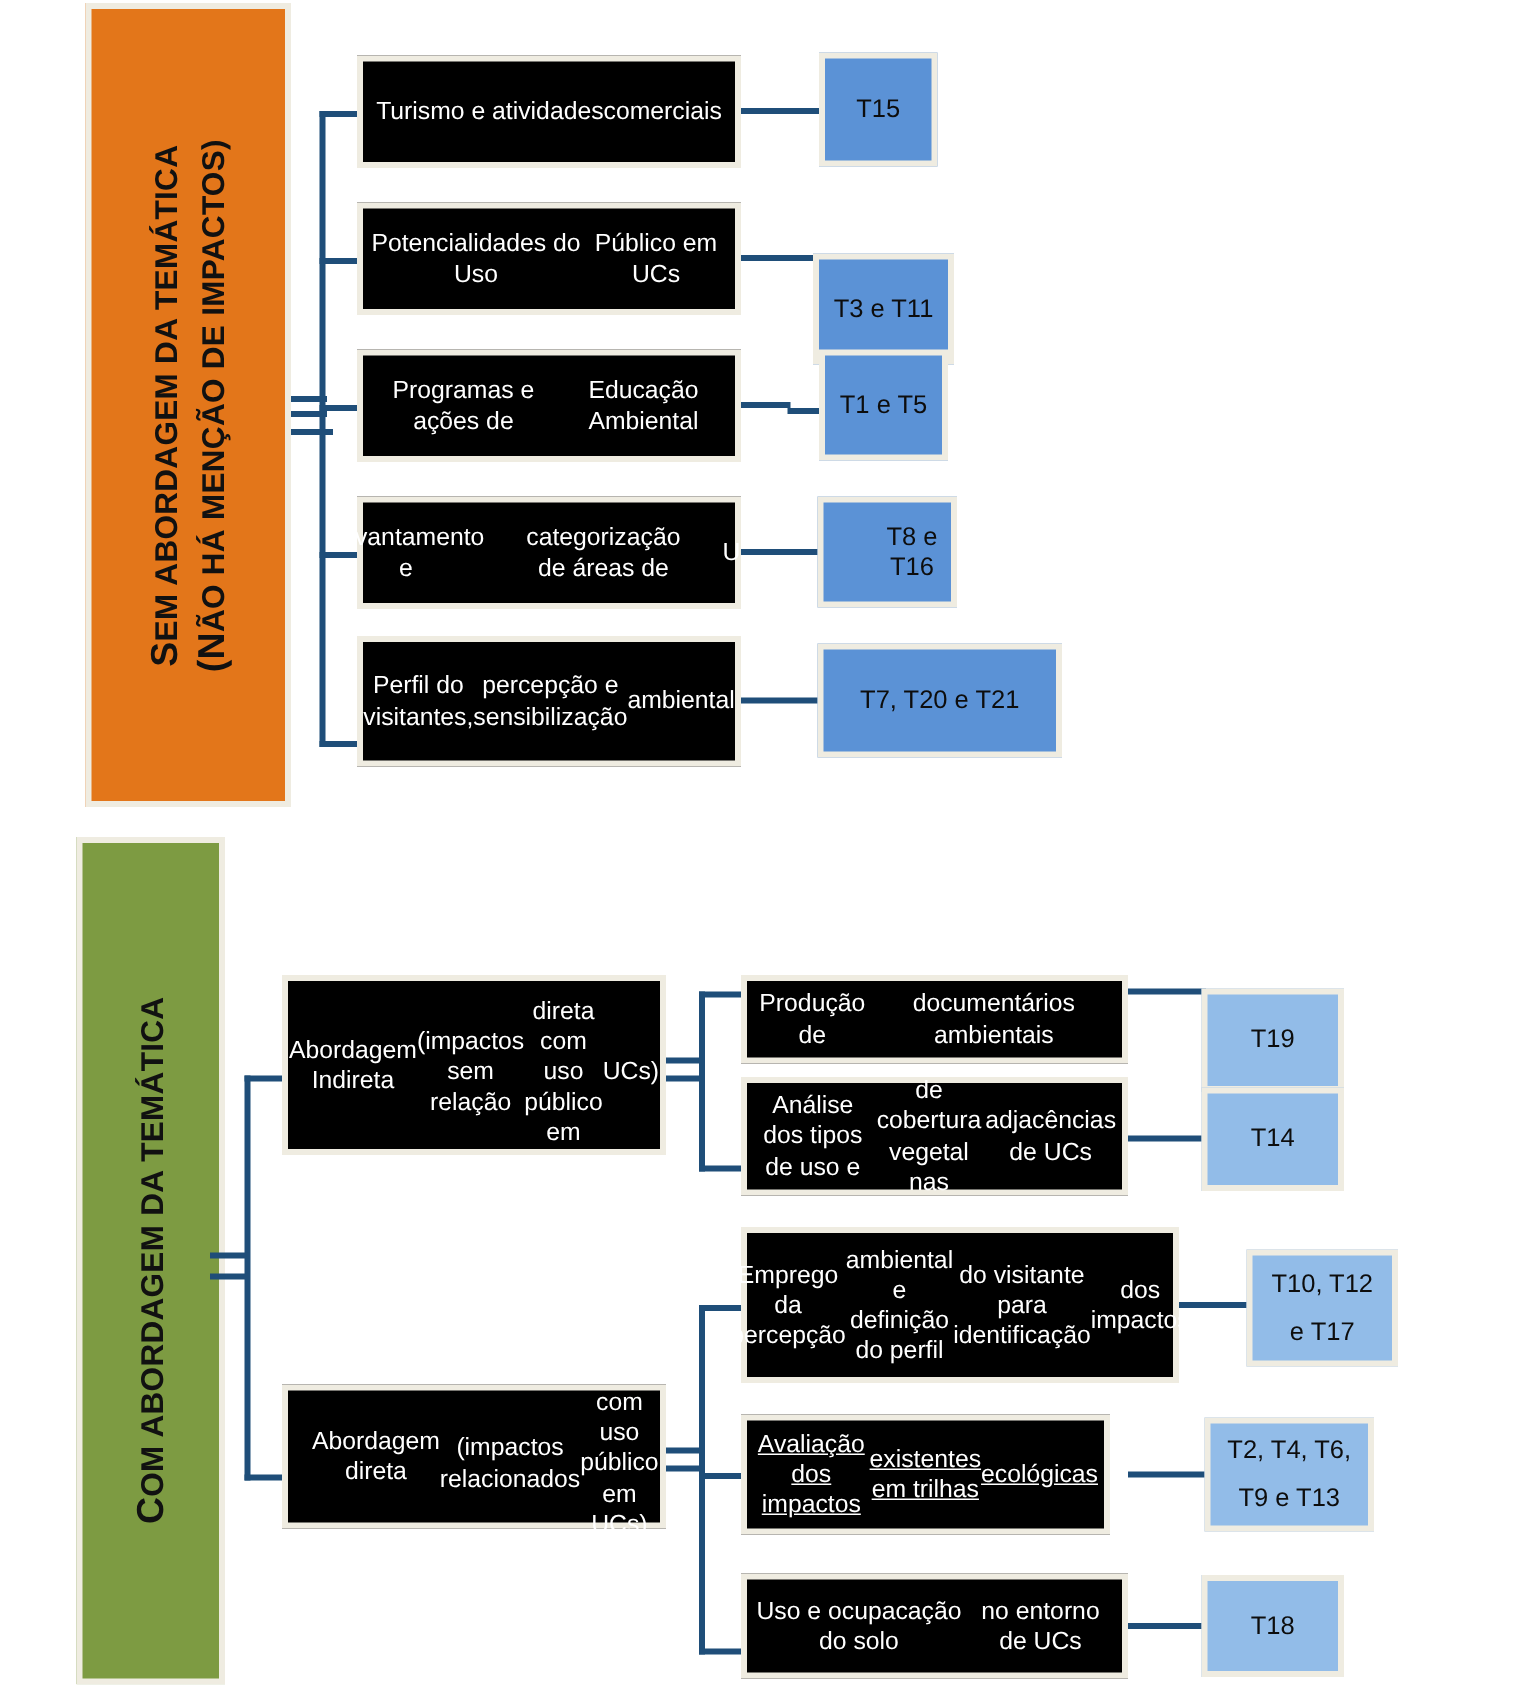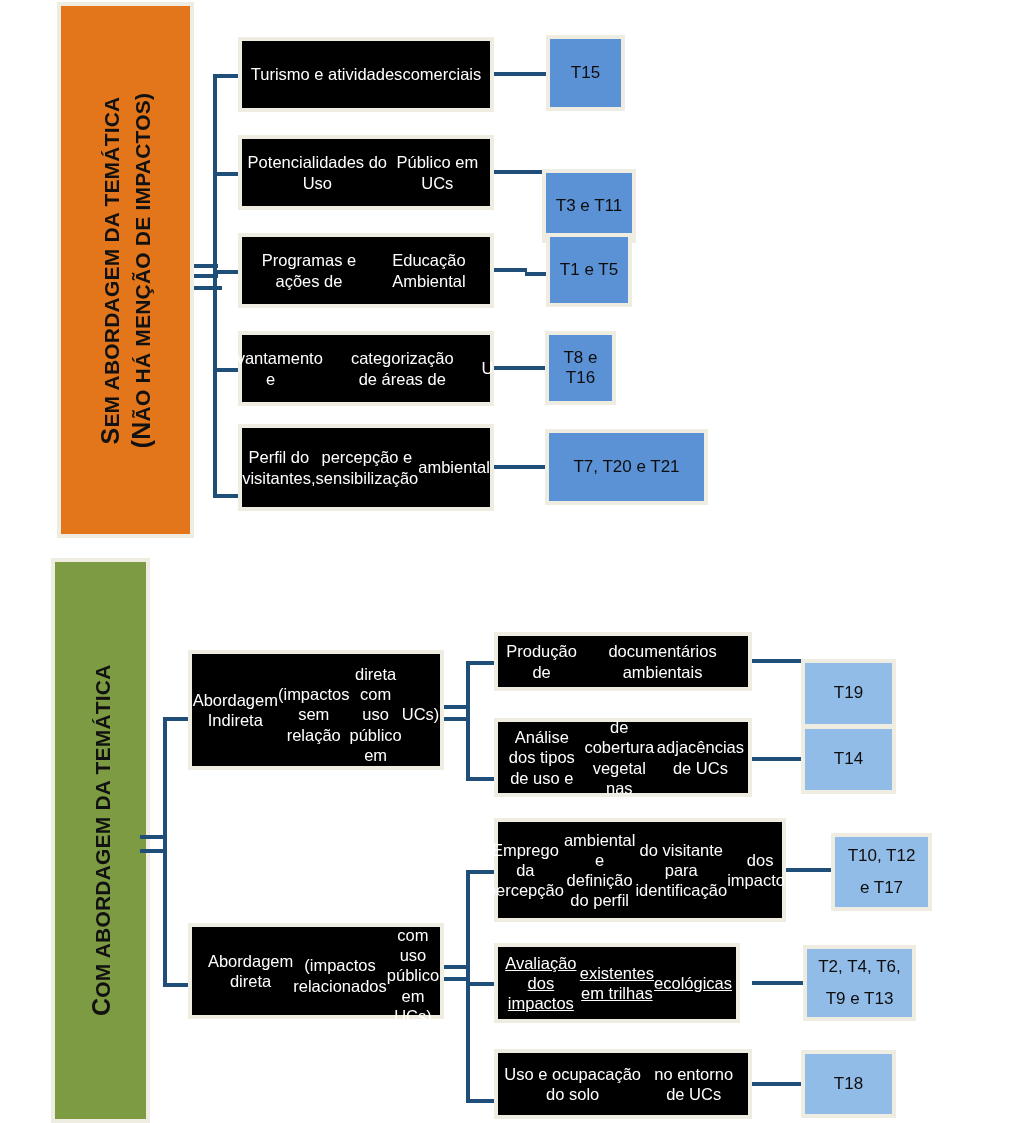--- a/index.html
+++ b/index.html
@@ -150,21 +150,21 @@
   <div class="leaf tone-mid" style="left:546px; top:233px; width:86px; height:74px;">
     <span class="ln">T1 e T5</span>
   </div>
 
   <div class="node" style="left:238px; top:331px; width:256px; height:75px;gap:28px;">
     <span class="ln">Levantamento e</span>
     <span class="ln">categorização de áreas de</span>
     <span class="ln">UCs</span>
   </div>
   <div class="conn h" style="left:494px; top:366px; width:55px;"></div>
-  <div class="leaf tone-mid" style="left:545px; top:331px; width:71px; height:74px;">
+  <div class="leaf tone-mid" style="left:545px; top:331px; width:93px; height:74px;padding-left:33px;">
     <span class="ln">T8 e T16</span>
   </div>
 
   <div class="node" style="left:238px; top:424px; width:256px; height:87px;">
     <span class="ln">Perfil do visitantes,</span>
     <span class="ln">percepção e sensibilização</span>
     <span class="ln">ambiental</span>
   </div>
   <div class="conn h" style="left:494px; top:465px; width:56px;"></div>
   <div class="leaf tone-mid" style="left:545px; top:429px; width:163px; height:76px;">
@@ -188,21 +188,21 @@
     <span class="ln">(impactos sem relação</span>
     <span class="ln">direta com uso público em</span>
     <span class="ln">UCs)</span>
   </div>
   <div class="conn h" style="left:444px; top:705px; width:26px;"></div>
   <div class="conn h" style="left:444px; top:717px; width:26px;"></div>
   <div class="conn v" style="left:466px; top:661px; height:120px;"></div>
   <div class="conn h" style="left:466px; top:661px; width:31px;"></div>
   <div class="conn h" style="left:466px; top:777px; width:31px;"></div>
 
-  <div class="node" style="left:494px; top:632px; width:258px; height:59px;">
+  <div class="node" style="left:494px; top:650px; width:258px; height:59px;">
     <span class="ln">Produção de</span>
     <span class="ln">documentários ambientais</span>
   </div>
   <div class="conn h" style="left:752px; top:659px; width:52px;"></div>
   <div class="leaf tone-light" style="left:801px; top:627px; width:95px; height:69px;margin-top:32px;">
     <span class="ln">T19</span>
   </div>
 
   <div class="node" style="left:494px; top:718px; width:258px; height:79px;">
     <span class="ln">Análise dos tipos de uso e</span>

